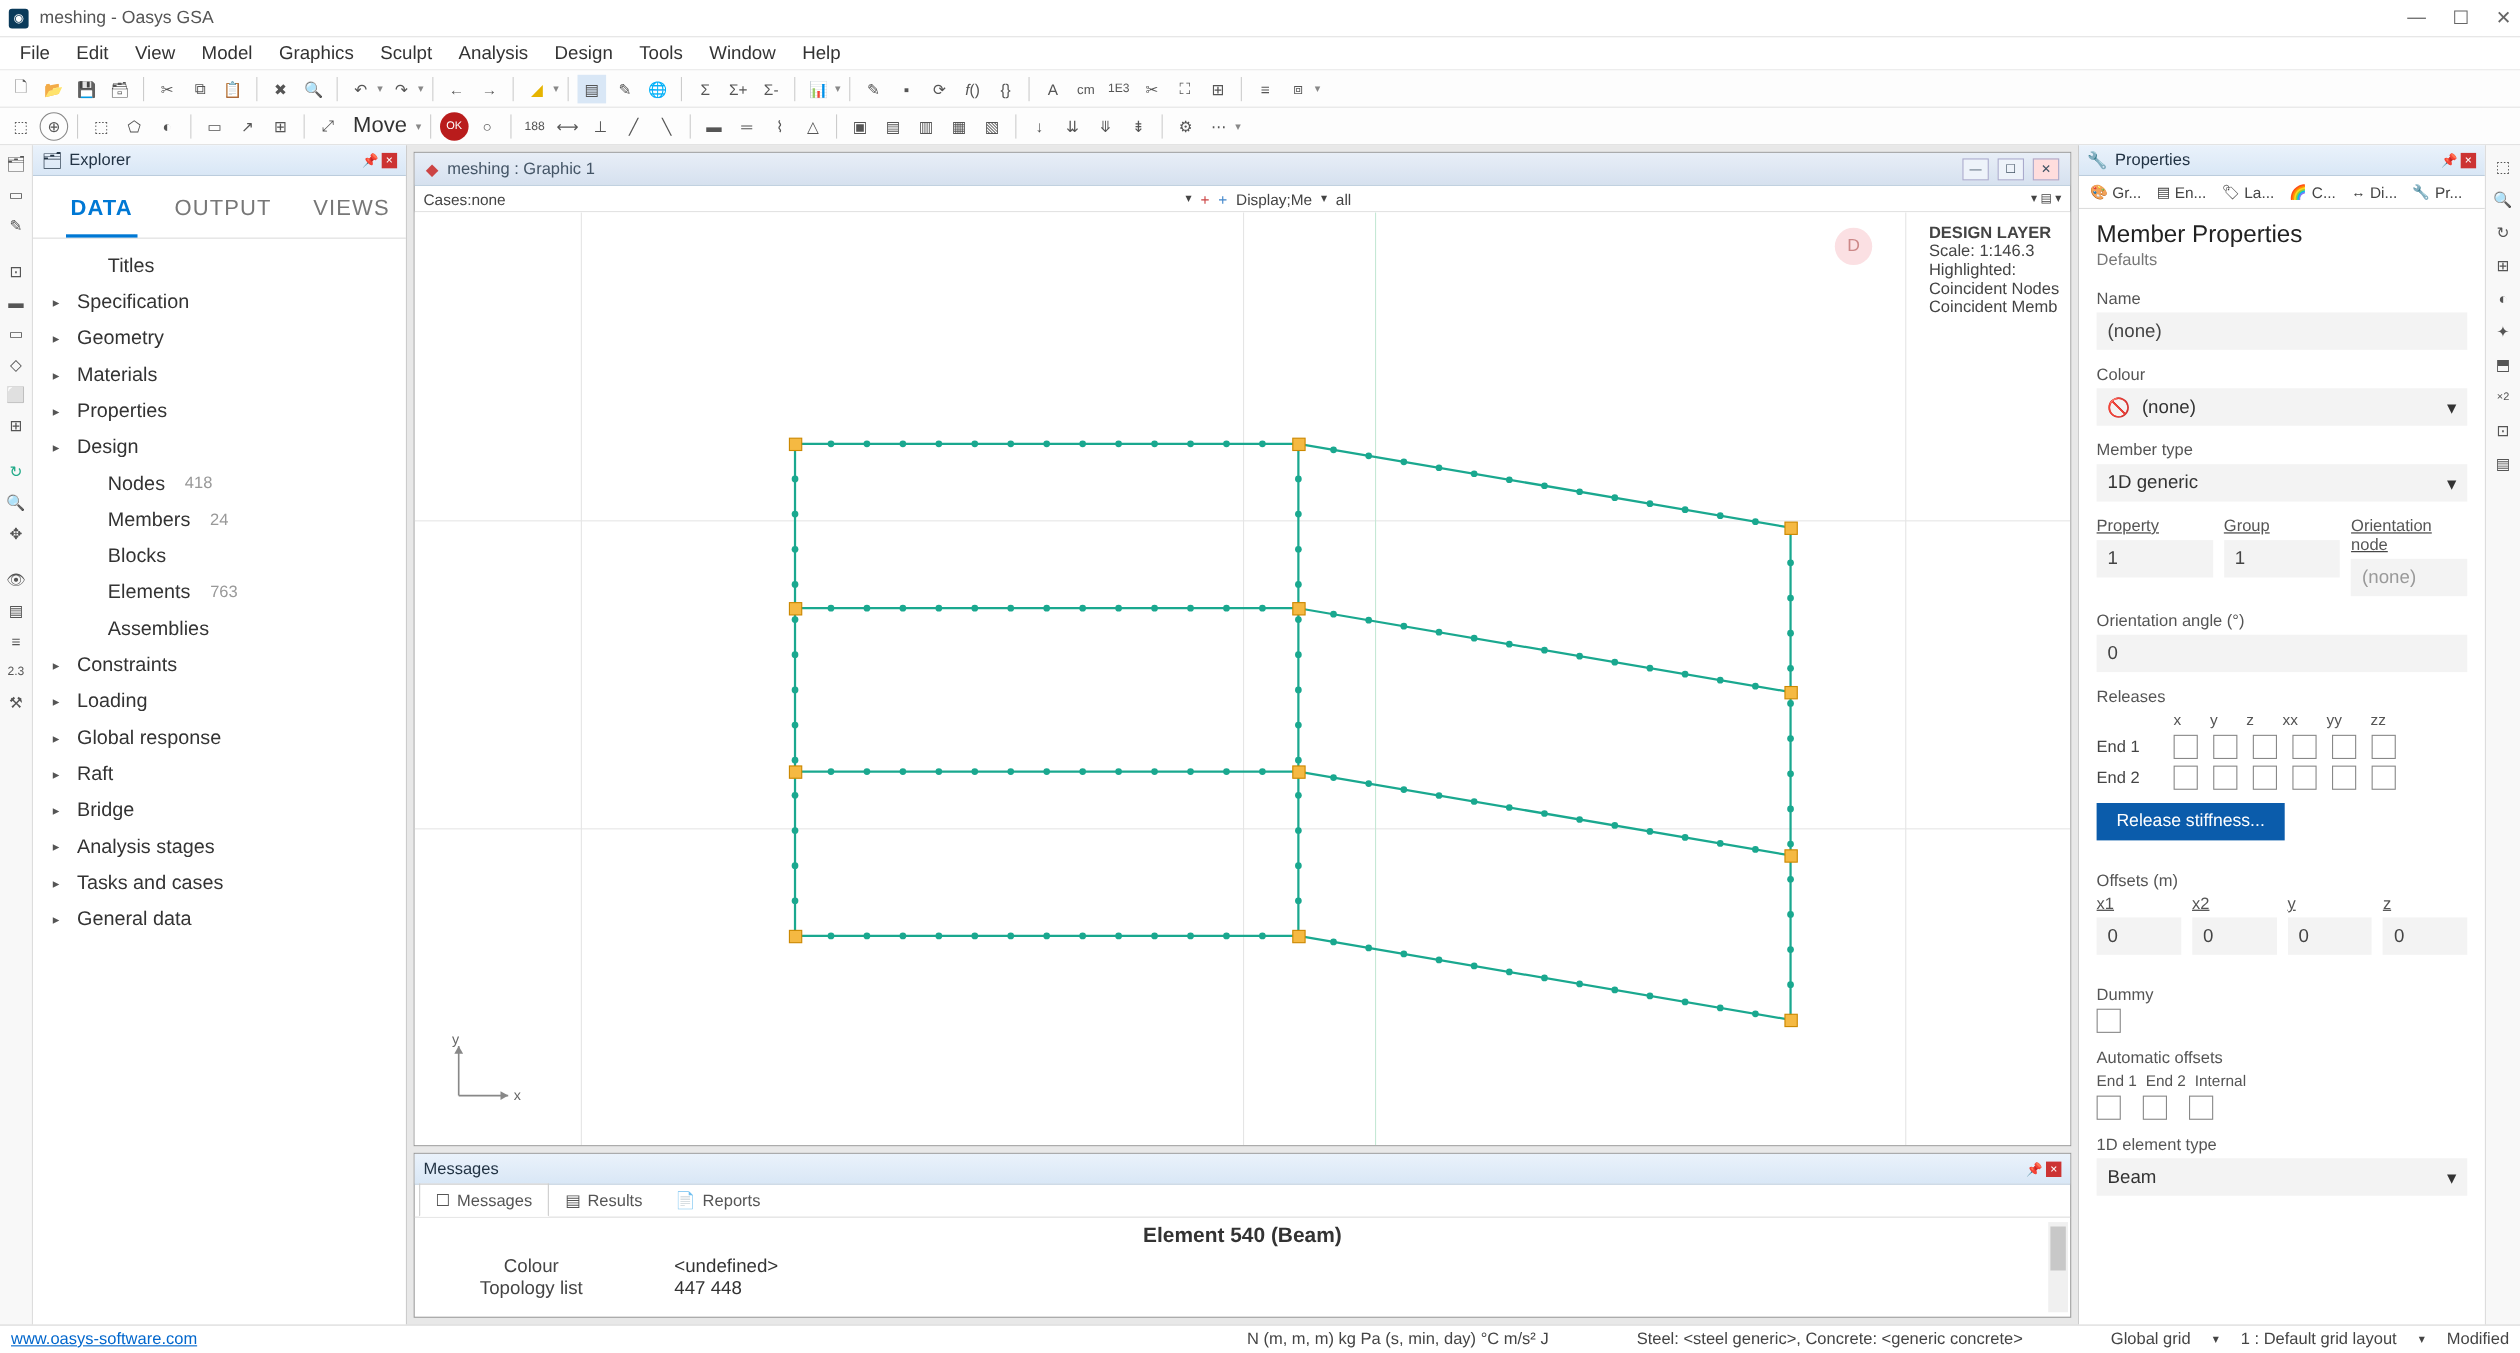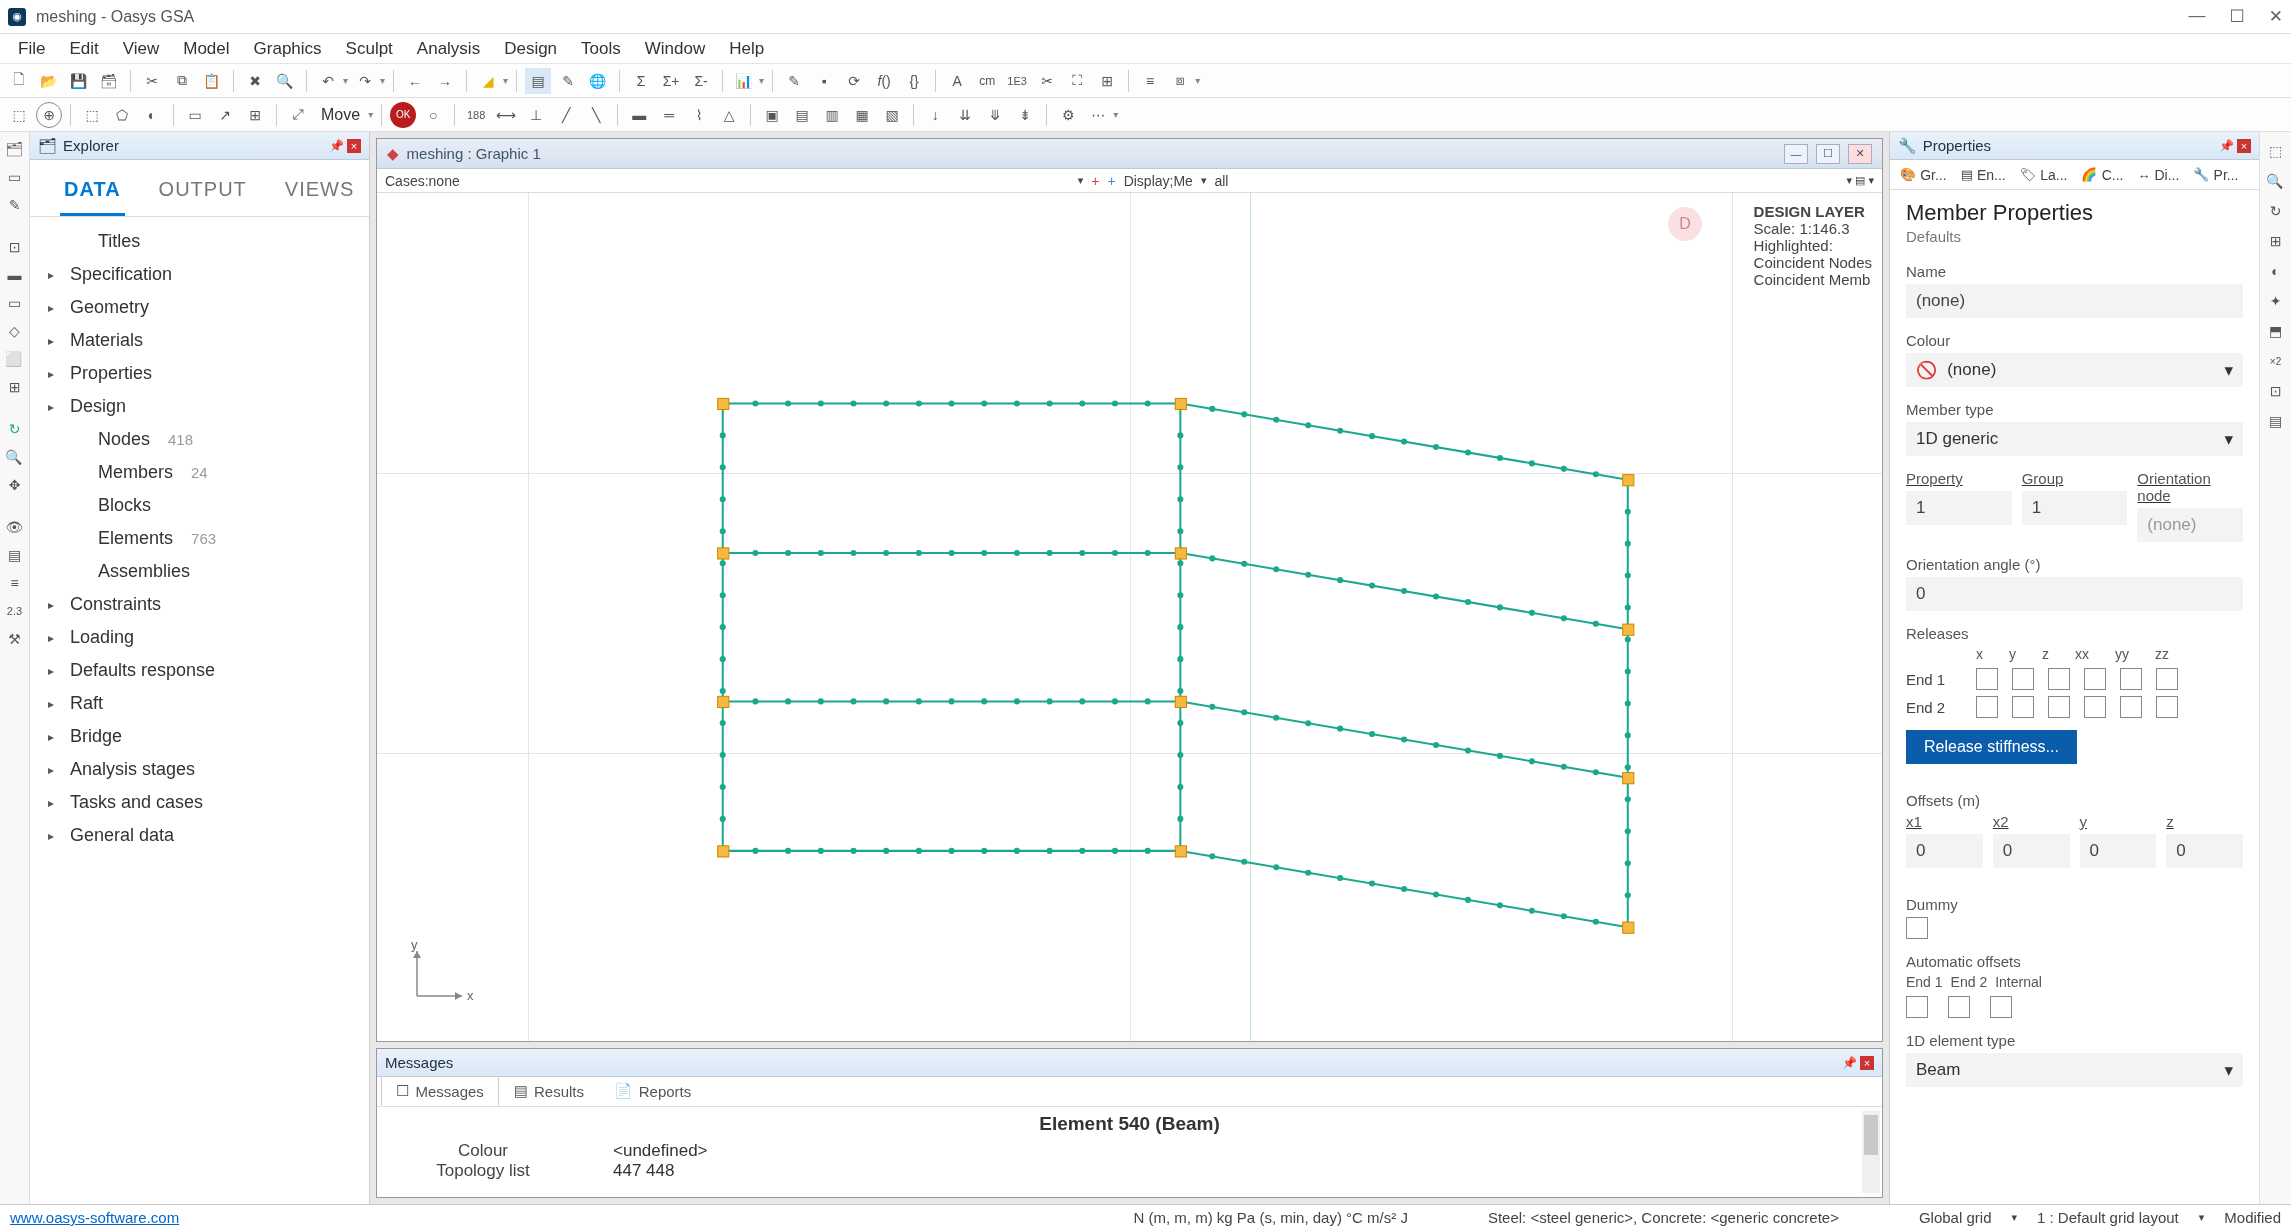--- a/index.html
+++ b/index.html
@@ -161,21 +161,21 @@
   <div class="sep"></div>
   <div class="tb">⬚</div>
   <div class="tb">⬠</div>
   <div class="tb">◐</div>
   <div class="sep"></div>
   <div class="tb">▭</div>
   <div class="tb">↗</div>
   <div class="tb">⊞</div>
   <div class="sep"></div>
   <div class="tb">⤢</div>
-  <div style="font-size:16px;padding:0 6px;">Move</div>
+  <div style="font-size:20px;padding:0 6px;">Move</div>
     <div class="drop">▾</div>
   <div class="sep"></div>
   <div class="tb" style="background:#b91c1c;color:#fff;border-radius:50%;font-size:10px;">OK</div>
   <div class="tb">○</div>
   <div class="sep"></div>
   <div class="tb" style="font-size:11px;">188</div>
   <div class="tb">⟷</div>
   <div class="tb">⊥</div>
   <div class="tb">╱</div>
   <div class="tb">╲</div>
@@ -284,21 +284,21 @@
         <div class="tree-item">
           <span class="arr">▸</span>
           <span>Constraints</span>
         </div>
         <div class="tree-item">
           <span class="arr">▸</span>
           <span>Loading</span>
         </div>
         <div class="tree-item">
           <span class="arr">▸</span>
-          <span>Defaults response</span>
+          <span>Global response</span>
         </div>
         <div class="tree-item">
           <span class="arr">▸</span>
           <span>Raft</span>
         </div>
         <div class="tree-item">
           <span class="arr">▸</span>
           <span>Bridge</span>
         </div>
         <div class="tree-item">

